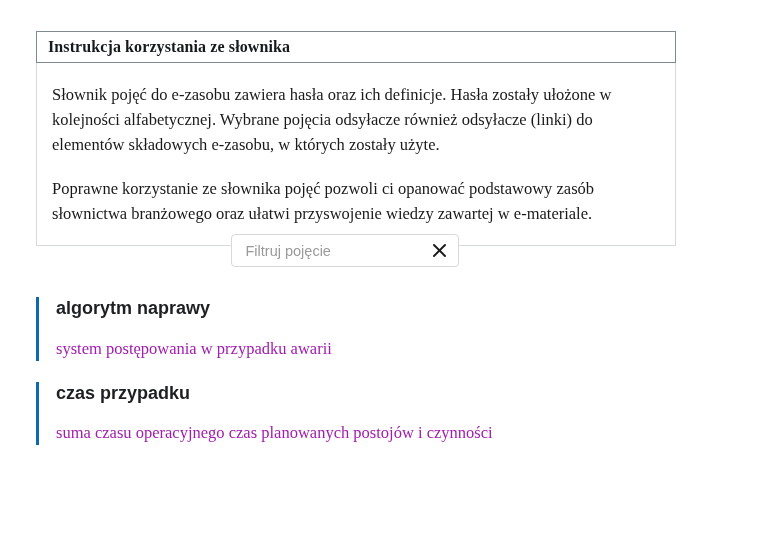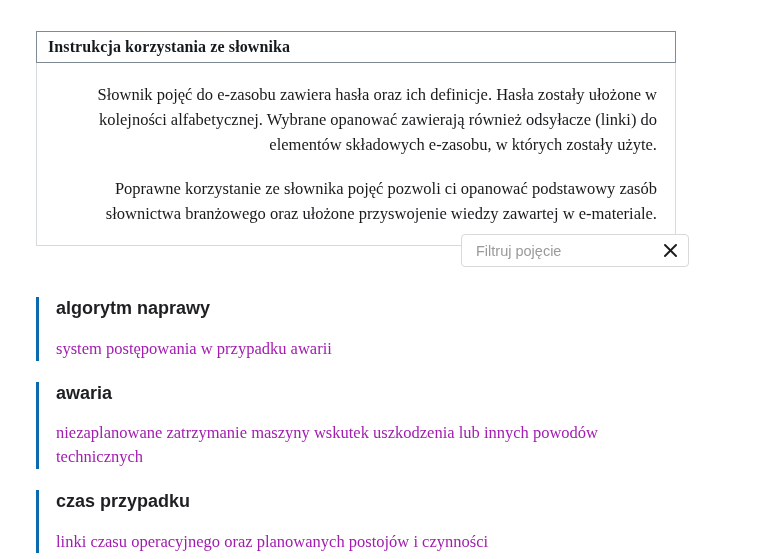--- a/index.html
+++ b/index.html
@@ -15,21 +15,20 @@
     color: #1a1a1a;
     position: relative;
   }
 
   
   .instruction-panel {
     position: absolute;
     left: 36px;
     top: 31px;
     width: 640px;
-    text-align: right;
   }
   .instruction-header {
     box-sizing: border-box;
     width: 100%;
     height: 32px;
     border: 1px solid #7f8a93;
     background: #ffffff;
     display: flex;
     align-items: center;
     padding: 0 0 0 11px;
@@ -60,21 +59,21 @@
     margin-top: 20px;
   }
 
   
   .filter-row {
     position: absolute;
     left: 0;
     top: 234px;
     width: 689px;
     display: flex;
-    justify-content: flex-end;
+    justify-content: center;
   }
   .filter-box {
     box-sizing: border-box;
     width: 228px;
     height: 33px;
     border: 1px solid #d7d9db;
     border-radius: 4px;
     background: #ffffff;
     display: flex;
     align-items: center;
@@ -136,22 +135,22 @@
   }
 </style>
 </head>
 <body>
 
 <div class="instruction-panel">
   <div class="instruction-header">
     <span class="instruction-header-title">Instrukcja korzystania ze słownika</span>
   </div>
   <div class="instruction-body">
-    <p class="instruction-paragraph">Słownik pojęć do e-zasobu zawiera hasła oraz ich definicje. Hasła zostały ułożone w kolejności alfabetycznej. Wybrane opanować zawierają również odsyłacze (linki) do elementów składowych e-zasobu, w których zostały użyte.</p>
-    <p class="instruction-paragraph">Poprawne korzystanie ze słownika pojęć pozwoli ci opanować podstawowy zasób słownictwa branżowego oraz ułożone przyswojenie wiedzy zawartej w e-materiale.</p>
+    <p class="instruction-paragraph">Słownik pojęć do e-zasobu zawiera hasła oraz ich definicje. Hasła zostały ułożone w kolejności alfabetycznej. Wybrane pojęcia odsyłacze również odsyłacze (linki) do elementów składowych e-zasobu, w których zostały użyte.</p>
+    <p class="instruction-paragraph">Poprawne korzystanie ze słownika pojęć pozwoli ci opanować podstawowy zasób słownictwa branżowego oraz ułatwi przyswojenie wiedzy zawartej w e-materiale.</p>
   </div>
 </div>
 
 <div class="filter-row">
   <div class="filter-box">
     <input class="filter-input" type="text" placeholder="Filtruj pojęcie" style="">
     <span class="clear-icon">
       <svg width="15" height="15" viewBox="0 0 15 15" aria-hidden="true">
         <line x1="2" y1="2" x2="13" y2="13" stroke="#1a1a1a" stroke-width="1.9" stroke-linecap="round"></line>
         <line x1="13" y1="2" x2="2" y2="13" stroke="#1a1a1a" stroke-width="1.9" stroke-linecap="round"></line>
@@ -160,23 +159,19 @@
   </div>
 </div>
 
 <div class="glossary">
 
   <div class="glossary-entry">
     <div class="entry-term">algorytm naprawy</div>
     <div class="entry-definition">system postępowania w przypadku awarii</div>
   </div>
 
-  <div class="glossary-entry">
-    <div class="entry-term">awaria</div>
-    <div class="entry-definition">niezaplanowane zatrzymanie maszyny wskutek uszkodzenia lub innych powodów technicznych</div>
-  </div>
 
   <div class="glossary-entry">
     <div class="entry-term">czas przypadku</div>
-    <div class="entry-definition">linki czasu operacyjnego oraz planowanych postojów i czynności</div>
+    <div class="entry-definition">suma czasu operacyjnego czas planowanych postojów i czynności</div>
   </div>
 
 </div>
 
 </body></html>

